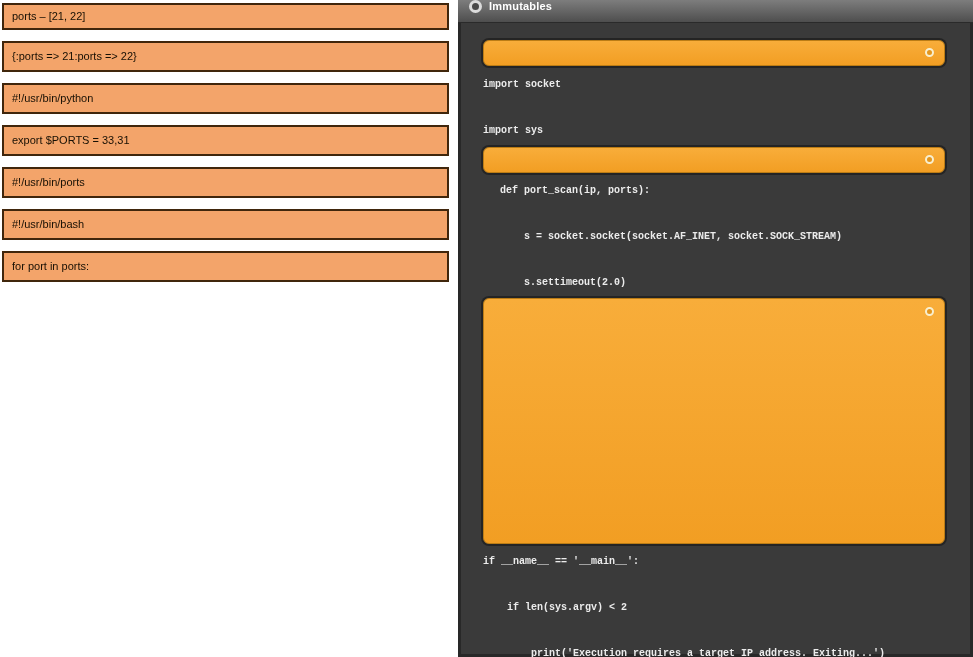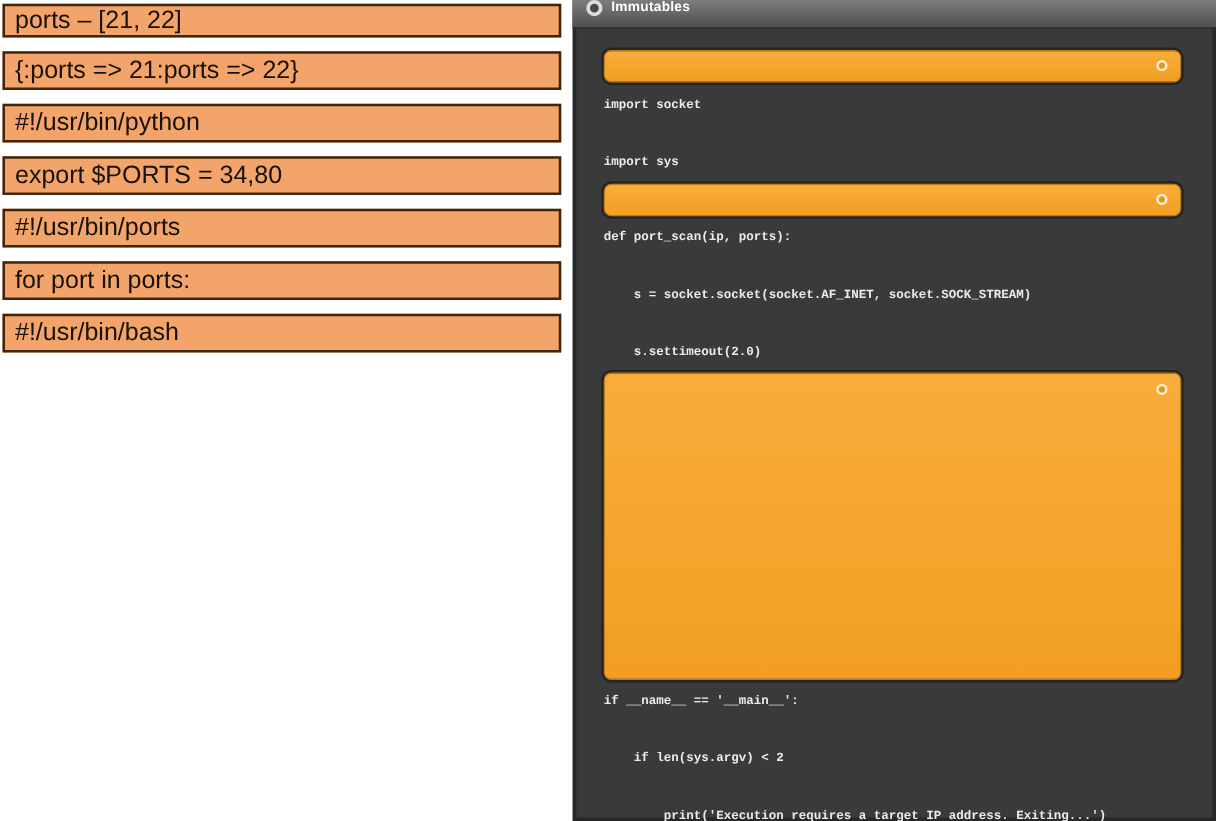--- a/index.html
+++ b/index.html
@@ -6,21 +6,21 @@
   body{
     width:973px;height:657px;position:relative;background:#ffffff;
     font-family:"Liberation Sans",sans-serif;overflow:hidden;
   }
 
   
   .left-col{position:absolute;left:2px;top:3px;width:447px;}
   .tile{
     box-sizing:border-box;width:100%;
     background:#f3a46a;border:2px solid #40260c;
-    color:#171004;font-size:20px;line-height:21px;
+    color:#171004;font-size:11px;line-height:21px;
     padding:3px 8px;margin-bottom:11px;
     white-space:pre;overflow:hidden;
   }
   .tile-sm{padding:1px 8px;}
   .tile-code{line-height:18px;padding:2px 8px;}
 
   
   .right-panel{
     position:absolute;left:458px;top:0;width:515px;height:657px;
     background:#3a3a3a;box-sizing:border-box;
@@ -58,35 +58,35 @@
 
   .code{
     font-family:Liberation Mono, monospace;
     font-size:10px;line-height:23px;font-weight:bold;
     color:#ececec;white-space:pre;
   }
 
   .mt-z1{margin-top:17px;}
   .mt-c1{margin-top:7px;}
   .mt-z2{margin-top:5px;}
-  .mt-c2{margin-top:6px;}
+  .mt-c2{margin-top:6px;margin-left:17px;}
   .mt-z3{margin-top:4px;}
   .mt-c3{margin-top:6px;}
 </style>
 </head>
 <body>
 
 <div class="left-col">
   <div class="tile tile-sm">ports – [21, 22]</div>
   <div class="tile">{:ports =&gt; 21:ports =&gt; 22}</div>
   <div class="tile">#!/usr/bin/python</div>
-  <div class="tile">export $PORTS = 34,80</div>
+  <div class="tile">export $PORTS = 33,31</div>
   <div class="tile">#!/usr/bin/ports</div>
+  <div class="tile">#!/usr/bin/bash</div>
   <div class="tile">for port in ports:</div>
-  <div class="tile">#!/usr/bin/bash</div>
 </div>
 
 <div class="right-panel">
   <div class="titlebar">
     <span class="titlebar-icon"></span>
     <span class="titlebar-label">Immutables</span>
   </div>
   <div class="panel-body">
 
     <div class="dropzone mt-z1">

